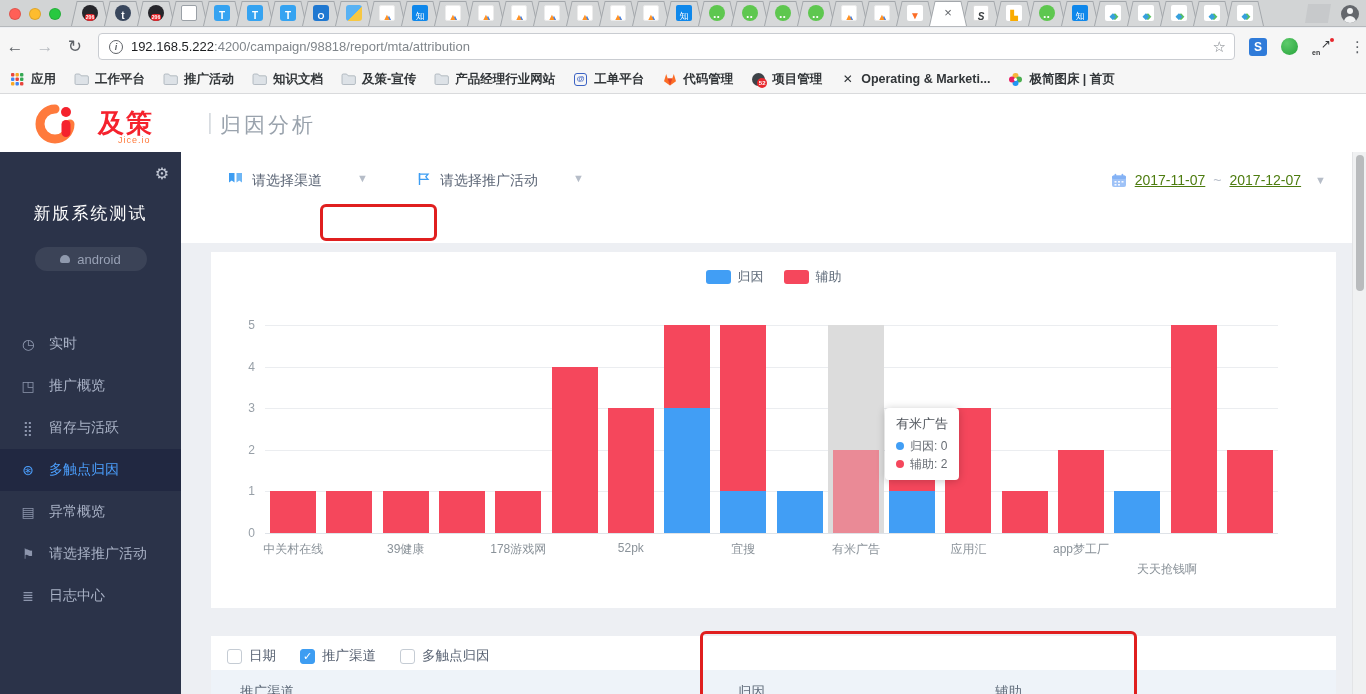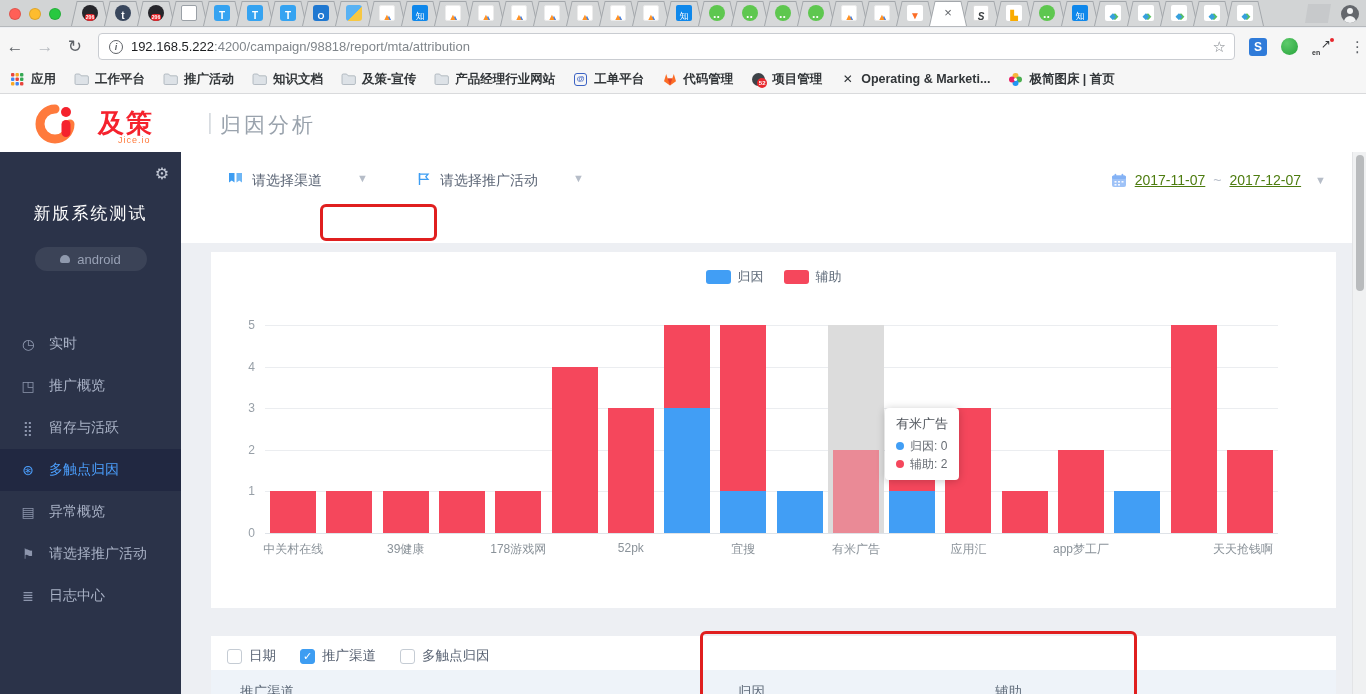--- a/index.html
+++ b/index.html
@@ -649,21 +649,21 @@
           <div class="slot" style="left: 844.167px; width: 56.2778px;">
             <div class="barstack" style="left: 5.13889px; width: 46px;">
               <div class="seg" style="height: 41.6px; background: rgb(65, 158, 245);"></div>
             </div>
           </div>
           <div class="slot" style="left: 900.444px; width: 56.2778px;">
             <div class="barstack" style="left: 5.13889px; width: 46px;">
               <div class="seg" style="height: 208px; background: rgb(245, 71, 92);"></div>
             </div>
           </div>
-          <span class="xlab" style="left: 978px;">天天抢钱啊</span>
+          <span class="xlab" style="left: 902px; margin-top: 20px;">天天抢钱啊</span>
           <div class="slot" style="left: 956.722px; width: 56.2778px;">
             <div class="barstack" style="left: 5.13889px; width: 46px;">
               <div class="seg" style="height: 83.2px; background: rgb(245, 71, 92);"></div>
             </div>
           </div>
         </div>
       <div class="tooltip">
         <div class="tt-title">有米广告</div>
         <div class="tt-rows">
             <div class="tt-row">

